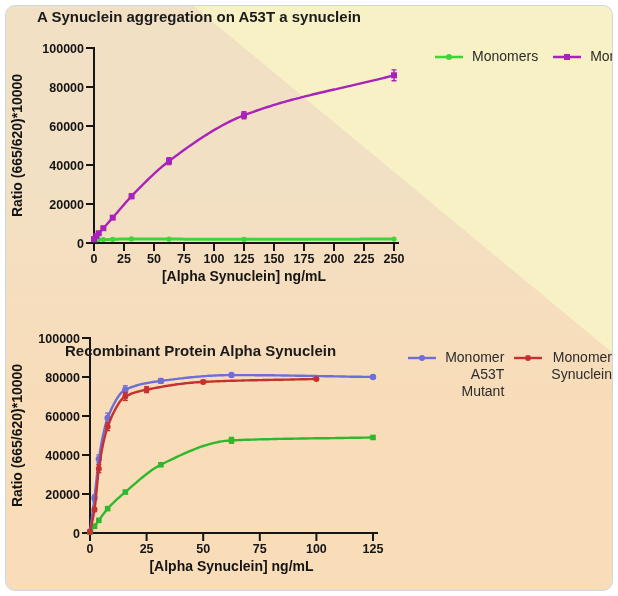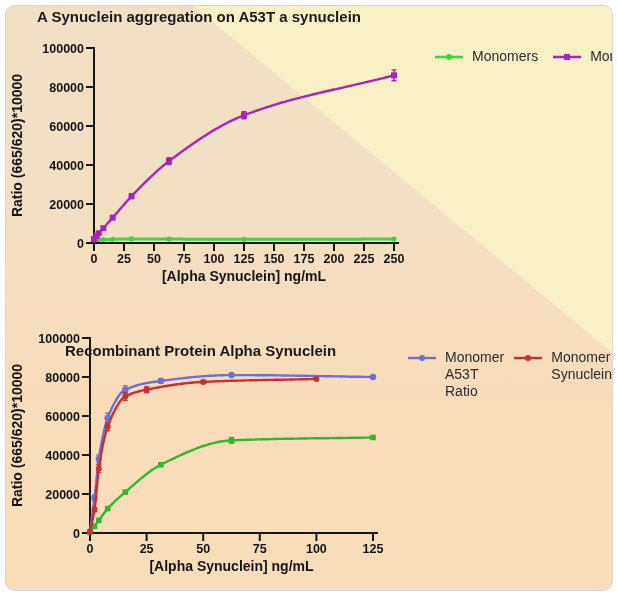--- a/index.html
+++ b/index.html
@@ -19,21 +19,21 @@
   .legend{position:absolute;display:flex;z-index:3;}
   #legend-top{left:428px;top:42px;gap:14px;}
   #legend-bottom{left:401px;top:343px;gap:9px;}
   .legend-item{display:flex;align-items:flex-start;gap:8px;font-size:14px;color:#2b2b2b;
         max-width:175px;line-height:1.22;}
   .legend-swatch{flex:0 0 auto;margin-top:3px;}
 </style>
 </head>
 <body>
 
-<div id="page" style="background: rgb(255, 255, 255);">
+<div id="page" style="background: rgb(255, 255, 255); text-align: right;">
   <div class="card" id="figure-card" style="border-color: rgb(203, 216, 224); background: linear-gradient(rgb(242, 224, 196) 0%, rgb(242, 224, 196) 30%, rgb(249, 220, 184) 70%, rgb(249, 220, 184) 100%);">
     <div class="bg-triangle" id="bg-triangle" style="background: rgb(248, 241, 198);"></div>
 
     <div class="chart-title" id="title-top">A Synuclein aggregation on A53T a synuclein</div>
     <svg id="chart-top-svg" class="chart-svg" width="430" height="262">
         <g stroke="#161616" stroke-width="2" stroke-linecap="square">
           <line x1="88" y1="17" x2="88" y2="212"></line>
           <line x1="84" y1="212" x2="392" y2="212"></line>
           <line x1="88" y1="213" x2="88" y2="219"></line>
           <line x1="118" y1="213" x2="118" y2="219"></line>
@@ -252,21 +252,21 @@
           <circle cx="197.2" cy="74.875" r="3" fill="#c63030"></circle>
           <circle cx="310.4" cy="71.94999999999999" r="3" fill="#c63030"></circle>
         </g>
       </svg>
     <div class="legend" id="legend-bottom">
         <div class="legend-item">
           <svg width="30" height="12" class="legend-swatch">
             <line x1="1" y1="6" x2="29" y2="6" stroke="#6e6ed6" stroke-width="2.4"></line>
             <circle cx="15" cy="6" r="3" fill="#6e6ed6"></circle>
           </svg>
-          <span class="legend-label">Monomer A53T Ratio</span>
+          <span class="legend-label">Monomer A53T Mutant</span>
         </div>
         <div class="legend-item">
           <svg width="30" height="12" class="legend-swatch">
             <line x1="1" y1="6" x2="29" y2="6" stroke="#c63030" stroke-width="2.4"></line>
             <circle cx="15" cy="6" r="3" fill="#c63030"></circle>
           </svg>
           <span class="legend-label">Monomer Synuclein</span>
         </div>
       </div>
   </div>

